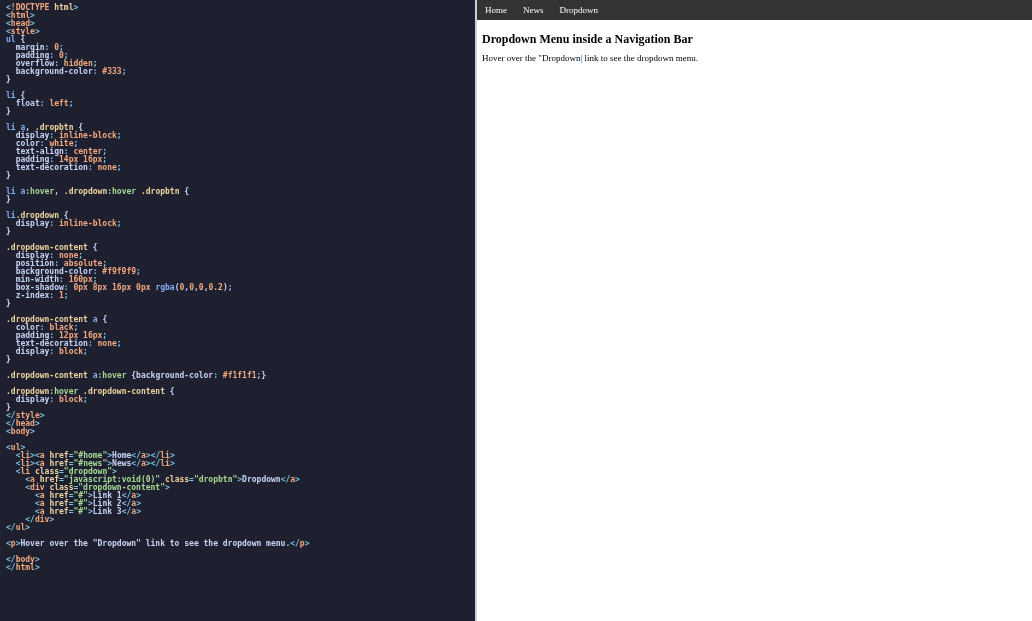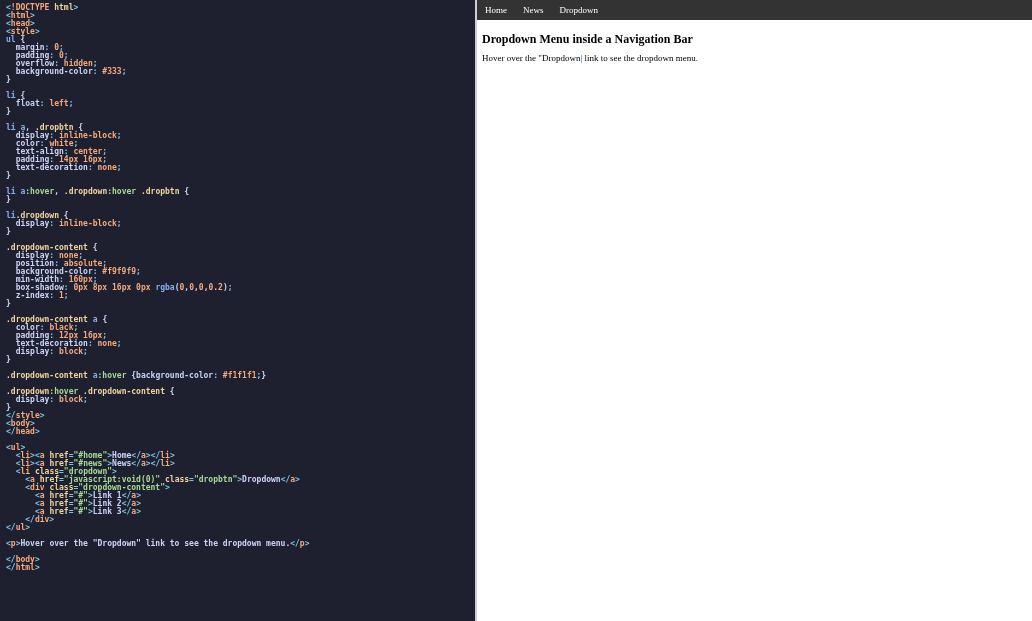--- a/index.html
+++ b/index.html
@@ -135,22 +135,22 @@
       <div class="line">  <span class="c-prop">text-decoration</span><span class="c-punc">: </span><span class="c-val">none</span><span class="c-punc">;</span></div>
       <div class="line">  <span class="c-prop">display</span><span class="c-punc">: </span><span class="c-val">block</span><span class="c-punc">;</span></div>
       <div class="line"><span class="c-brace">}</span></div>
       <div class="line">&nbsp;</div>
       <div class="line"><span class="c-class">.dropdown-content</span> <span class="c-sel">a</span><span class="c-pseudo">:hover</span> <span class="c-brace">{</span><span class="c-prop">background-color</span><span class="c-punc">: </span><span class="c-num">#f1f1f1</span><span class="c-punc">;</span><span class="c-brace">}</span></div>
       <div class="line">&nbsp;</div>
       <div class="line"><span class="c-class">.dropdown</span><span class="c-pseudo">:hover</span> <span class="c-class">.dropdown-content</span> <span class="c-brace">{</span></div>
       <div class="line">  <span class="c-prop">display</span><span class="c-punc">: </span><span class="c-val">block</span><span class="c-punc">;</span></div>
       <div class="line"><span class="c-brace">}</span></div>
       <div class="line"><span class="c-punc">&lt;/</span><span class="c-tag">style</span><span class="c-punc">&gt;</span></div>
+      <div class="line"><span class="c-punc">&lt;/</span><span class="c-tag">head</span><span class="c-punc">&gt;</span></div>
       <div class="line"><span class="c-punc">&lt;</span><span class="c-tag">body</span><span class="c-punc">&gt;</span></div>
-      <div class="line"><span class="c-punc">&lt;/</span><span class="c-tag">head</span><span class="c-punc">&gt;</span></div>
       <div class="line">&nbsp;</div>
       <div class="line"><span class="c-punc">&lt;</span><span class="c-tag">ul</span><span class="c-punc">&gt;</span></div>
       <div class="line"><span class="c-text">  </span><span class="c-punc">&lt;</span><span class="c-tag">li</span><span class="c-punc">&gt;</span><span class="c-punc">&lt;</span><span class="c-tag">a</span> <span class="c-attr">href</span><span class="c-punc">=</span><span class="c-str">"#home"</span><span class="c-punc">&gt;</span><span class="c-text">Home</span><span class="c-punc">&lt;/</span><span class="c-tag">a</span><span class="c-punc">&gt;</span><span class="c-punc">&lt;/</span><span class="c-tag">li</span><span class="c-punc">&gt;</span></div>
       <div class="line"><span class="c-text">  </span><span class="c-punc">&lt;</span><span class="c-tag">li</span><span class="c-punc">&gt;</span><span class="c-punc">&lt;</span><span class="c-tag">a</span> <span class="c-attr">href</span><span class="c-punc">=</span><span class="c-str">"#news"</span><span class="c-punc">&gt;</span><span class="c-text">News</span><span class="c-punc">&lt;/</span><span class="c-tag">a</span><span class="c-punc">&gt;</span><span class="c-punc">&lt;/</span><span class="c-tag">li</span><span class="c-punc">&gt;</span></div>
       <div class="line"><span class="c-text">  </span><span class="c-punc">&lt;</span><span class="c-tag">li</span> <span class="c-attr">class</span><span class="c-punc">=</span><span class="c-str">"dropdown"</span><span class="c-punc">&gt;</span></div>
       <div class="line"><span class="c-text">    </span><span class="c-punc">&lt;</span><span class="c-tag">a</span> <span class="c-attr">href</span><span class="c-punc">=</span><span class="c-str">"javascript:void(0)"</span> <span class="c-attr">class</span><span class="c-punc">=</span><span class="c-str">"dropbtn"</span><span class="c-punc">&gt;</span><span class="c-text">Dropdown</span><span class="c-punc">&lt;/</span><span class="c-tag">a</span><span class="c-punc">&gt;</span></div>
       <div class="line"><span class="c-text">    </span><span class="c-punc">&lt;</span><span class="c-tag">div</span> <span class="c-attr">class</span><span class="c-punc">=</span><span class="c-str">"dropdown-content"</span><span class="c-punc">&gt;</span></div>
       <div class="line"><span class="c-text">      </span><span class="c-punc">&lt;</span><span class="c-tag">a</span> <span class="c-attr">href</span><span class="c-punc">=</span><span class="c-str">"#"</span><span class="c-punc">&gt;</span><span class="c-text">Link 1</span><span class="c-punc">&lt;/</span><span class="c-tag">a</span><span class="c-punc">&gt;</span></div>
       <div class="line"><span class="c-text">      </span><span class="c-punc">&lt;</span><span class="c-tag">a</span> <span class="c-attr">href</span><span class="c-punc">=</span><span class="c-str">"#"</span><span class="c-punc">&gt;</span><span class="c-text">Link 2</span><span class="c-punc">&lt;/</span><span class="c-tag">a</span><span class="c-punc">&gt;</span></div>
       <div class="line"><span class="c-text">      </span><span class="c-punc">&lt;</span><span class="c-tag">a</span> <span class="c-attr">href</span><span class="c-punc">=</span><span class="c-str">"#"</span><span class="c-punc">&gt;</span><span class="c-text">Link 3</span><span class="c-punc">&lt;/</span><span class="c-tag">a</span><span class="c-punc">&gt;</span></div>

